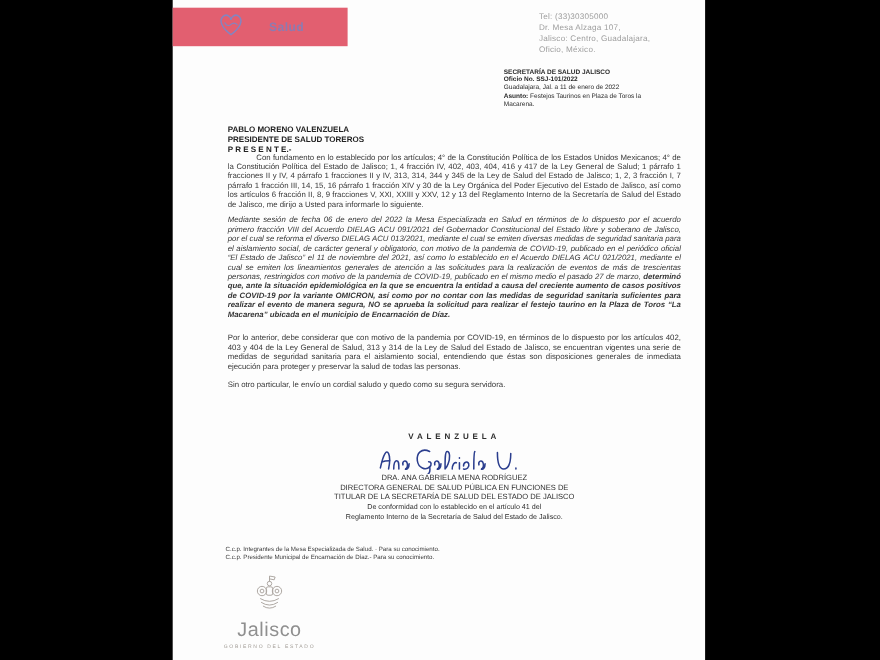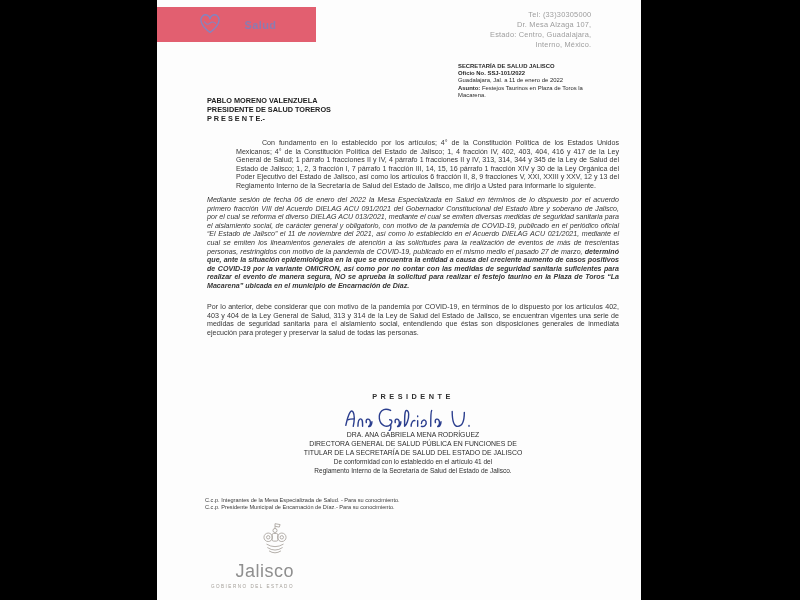--- a/index.html
+++ b/index.html
@@ -13,36 +13,36 @@
   
   .band { position:absolute; left:0; top:7px; width:159px; height:35px; }
   .band-inner { width:100%; height:100%; display:flex; align-items:center;
                 justify-content:center; gap:22px; }
   .band-logo-text { font-size:11px; font-weight:bold; letter-spacing:.4px;
                     opacity:.85; }
 
   
   .contact { position:absolute; left:333px; top:10px; font-size:7.4px;
              line-height:9.9px; letter-spacing:.2px; }
-  .contact div { white-space:nowrap;text-align:right; }
+  .contact div { white-space:nowrap; }
 
   
   .office { position:absolute; left:301px; top:63px; width:148px;
             font-size:5.9px; line-height:7.2px; color:#2a2a2a; }
   .office .b { font-weight:bold; }
 
   
-  .addressee { position:absolute; left:50px; top:96px; font-size:7.3px;
+  .addressee { position:absolute; left:50px; top:113px; font-size:7.3px;
                font-weight:bold; line-height:9px; color:#222; }
 
   
   .body-text { position:absolute; left:50px; top:139px; width:412px;
                font-size:7.1px; line-height:8.55px; text-align:justify;
                color:#363636; }
-  .body-text p.indent { text-indent:26px;margin-left:29px; }
+  .body-text p.indent { text-indent:26px; }
   .body-text p { margin-bottom:6px; }
   .body-text p.gap-lg { margin-bottom:13px;font-style:italic; }
   .body-text p.gap-md { margin-bottom:9px; }
   .body-text .bold { font-weight:bold; }
 
   
   .atentamente { position:absolute; left:50px; top:392px; width:412px;
                  text-align:center; font-size:7.3px; font-weight:bold;
                  letter-spacing:3.5px; color:#2e2e2e; }
   .sig-wrap { position:absolute; left:50px; top:403px; width:412px;
@@ -50,22 +50,22 @@
   .sig-name { position:absolute; left:50px; top:431px; width:412px;
               text-align:center; font-size:6.9px; line-height:8.9px;
               color:#2e2e2e; }
   .sig-name .small { font-size:6.5px; }
 
   
   .ccp { position:absolute; left:48px; top:497px; font-size:5.6px;
          line-height:7.2px; color:#3a3a3a; }
 
   
-  .jal { position:absolute; left:17px; top:522px; width:120px;
-         text-align:right; }
+  .jal { position:absolute; left:28px; top:522px; width:120px;
+         text-align:center; }
   .jal-name { font-size:18px; color:#8f8f8f; letter-spacing:.5px;
               margin-top:1px; }
   .jal-sub { font-size:4.6px; color:#a5a09a; letter-spacing:1.5px;
              margin-top:2px; }
 </style>
 </head>
 <body>
 
 <div class="stage" style="background: rgb(0, 0, 0);">
   <div class="paper" style="background: rgb(253, 253, 253);">
@@ -78,44 +78,45 @@
             <path d="M8.5 12.5 C10.5 15.5 12.5 16.5 15 14.2 C17.2 12.2 19.5 12.5 21.5 14.5" stroke="#8285c2" stroke-width="1.3" stroke-linecap="round"></path>
           </svg>
         </span>
         <span class="band-logo-text" id="saludText" style="color: rgb(125, 128, 189);">Salud</span>
       </div>
     </div>
 
     <div class="contact" id="contact" style="color: rgb(157, 157, 157);">
       <div>Tel: (33)30305000</div>
       <div>Dr. Mesa Alzaga 107,</div>
-      <div>Estado: Centro, Guadalajara,</div>
-      <div>Interno, México.</div>
+      <div>Jalisco: Centro, Guadalajara,</div>
+      <div>Oficio, México.</div>
     </div>
 
     <div class="office">
       <div class="b">SECRETARÍA DE SALUD JALISCO</div>
       <div class="b">Oficio No. SSJ-101/2022</div>
       <div>Guadalajara, Jal. a 11 de enero de 2022</div>
       <div><span class="b">Asunto:</span><span> Festejos Taurinos en Plaza de Toros la Macarena.</span></div>
     </div>
 
     <div class="addressee">
       <div>PABLO MORENO VALENZUELA</div>
       <div>PRESIDENTE DE SALUD TOREROS</div>
       <div>P R E S E N T E.-</div>
     </div>
 
     <div class="body-text">
       <p class="indent">Con fundamento en lo establecido por los artículos; 4° de la Constitución Política de los Estados Unidos Mexicanos; 4° de la Constitución Política del Estado de Jalisco; 1, 4 fracción IV, 402, 403, 404, 416 y 417 de la Ley General de Salud; 1 párrafo 1 fracciones II y IV, 4 párrafo 1 fracciones II y IV, 313, 314, 344 y 345 de la Ley de Salud del Estado de Jalisco; 1, 2, 3 fracción I, 7 párrafo 1 fracción III, 14, 15, 16 párrafo 1 fracción XIV y 30 de la Ley Orgánica del Poder Ejecutivo del Estado de Jalisco, así como los artículos 6 fracción II, 8, 9 fracciones V, XXI, XXIII y XXV, 12 y 13 del Reglamento Interno de la Secretaría de Salud del Estado de Jalisco, me dirijo a Usted para informarle lo siguiente.</p>
       <p class="gap-lg"><span>Mediante sesión de fecha 06 de enero del 2022 la Mesa Especializada en Salud en términos de lo dispuesto por el acuerdo primero fracción VIII del Acuerdo DIELAG ACU 091/2021 del Gobernador Constitucional del Estado libre y soberano de Jalisco, por el cual se reforma el diverso DIELAG ACU 013/2021, mediante el cual se emiten diversas medidas de seguridad sanitaria para el aislamiento social, de carácter general y obligatorio, con motivo de la pandemia de COVID-19, publicado en el periódico oficial “El Estado de Jalisco” el 11 de noviembre del 2021, así como lo establecido en el Acuerdo DIELAG ACU 021/2021, mediante el cual se emiten los lineamientos generales de atención a las solicitudes para la realización de eventos de más de trescientas personas, restringidos con motivo de la pandemia de COVID-19, publicado en el mismo medio el pasado 27 de marzo, </span><span class="bold">determinó que, ante la situación epidemiológica en la que se encuentra la entidad a causa del creciente aumento de casos positivos de COVID-19 por la variante OMICRON, así como por no contar con las medidas de seguridad sanitaria suficientes para realizar el evento de manera segura, NO se aprueba la solicitud para realizar el festejo taurino en la Plaza de Toros “La Macarena” ubicada en el municipio de Encarnación de Díaz.</span></p>
       <p class="gap-md">Por lo anterior, debe considerar que con motivo de la pandemia por COVID-19, en términos de lo dispuesto por los artículos 402, 403 y 404 de la Ley General de Salud, 313 y 314 de la Ley de Salud del Estado de Jalisco, se encuentran vigentes una serie de medidas de seguridad sanitaria para el aislamiento social, entendiendo que éstas son disposiciones generales de inmediata ejecución para proteger y preservar la salud de todas las personas.</p>
+      <p>Sin otro particular, le envío un cordial saludo y quedo como su segura servidora.</p>
     </div>
 
-    <div class="atentamente">PRESIDENTE</div>
+    <div class="atentamente">VALENZUELA</div>
 
     <div class="sig-wrap">
       <svg width="150" height="28" viewBox="0 0 160 30" fill="none" stroke="#2b3e8e" stroke-width="1.5" stroke-linecap="round" id="sigSvg">
         <path d="M8 24 C11 10 14 6 16 10 C18 14 17 20 16 25"></path>
         <path d="M10 18 C12 17 15 17 17 17"></path>
         <path d="M21 25 C21 20 22 17 24 17 C26 17 26 20 26 25"></path>
         <path d="M30 21 C29 17 33 16 34 19 C35 22 34 25 32 25 C34 26 36 24 36 20"></path>
         <path d="M56 8 C48 4 43 10 44 17 C45 24 52 27 56 23 C58 21 58 18 55 18"></path>
         <path d="M56 23 C57 28 55 31 52 31"></path>
         <path d="M61 21 C60 17 64 16 65 19 C66 22 65 25 63 25 C65 26 67 24 67 20"></path>

